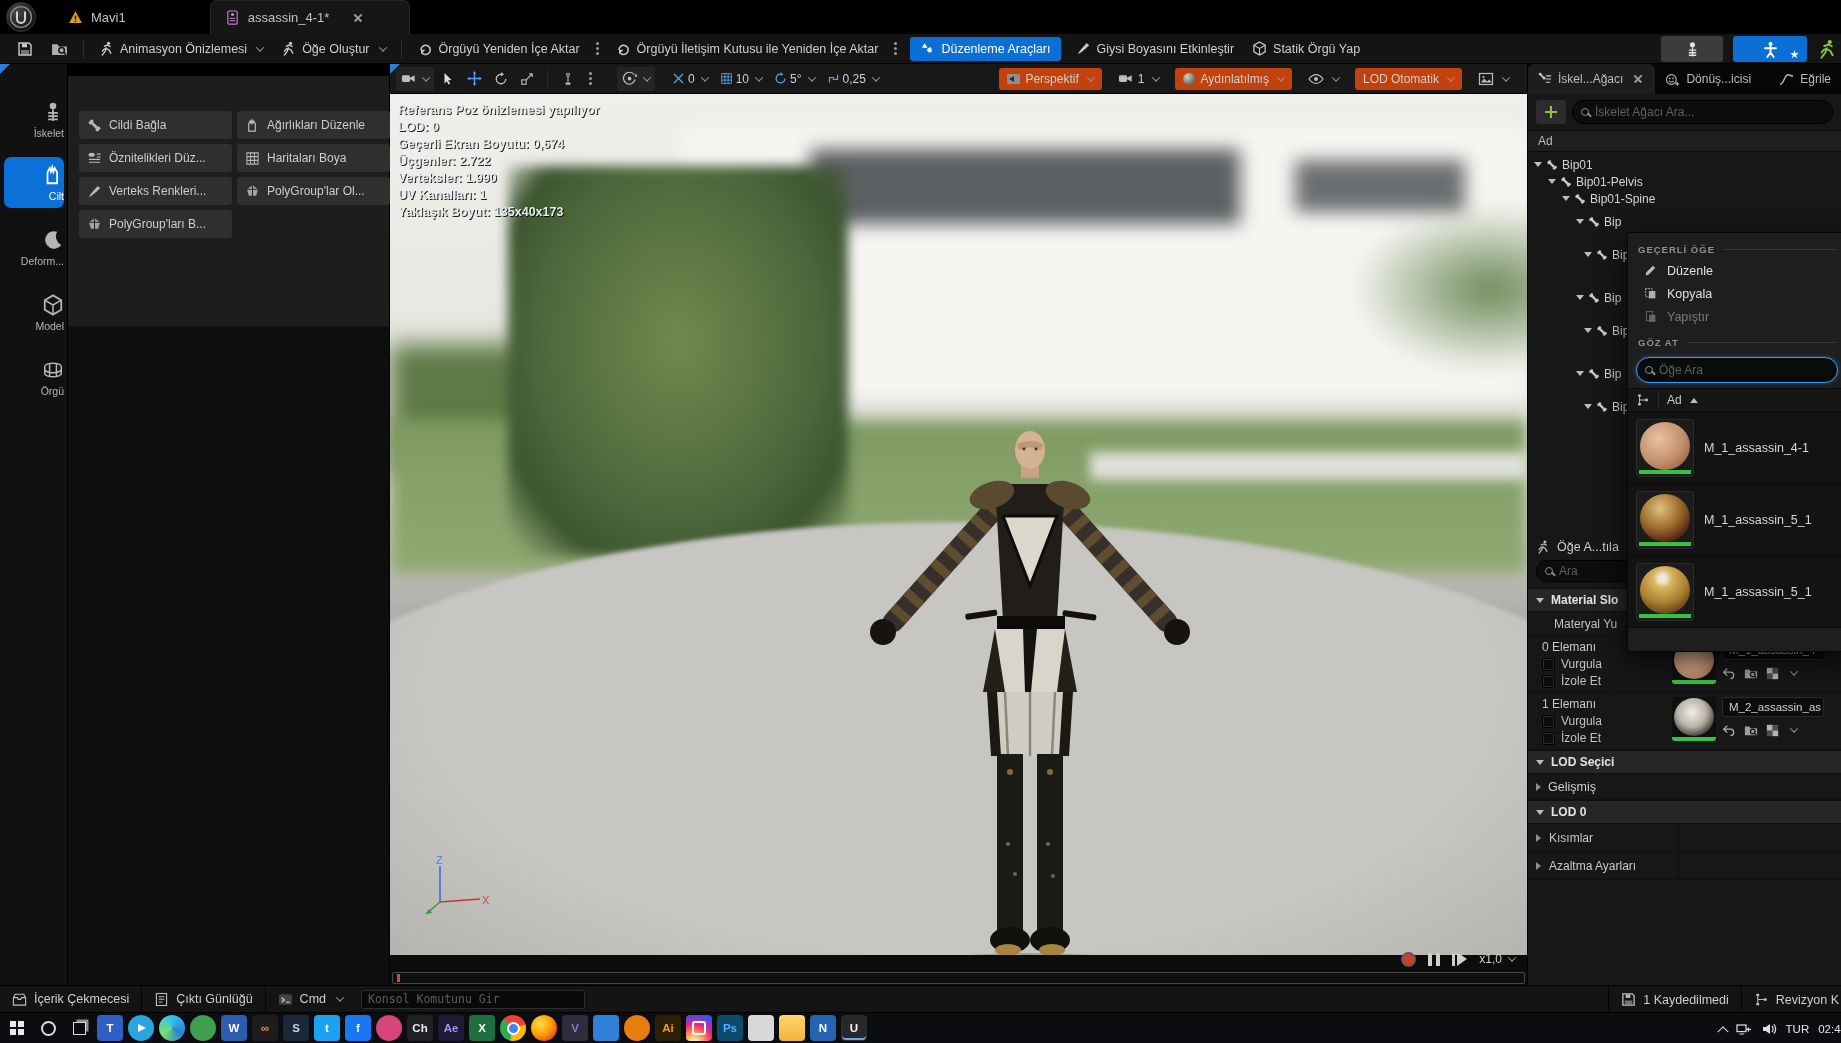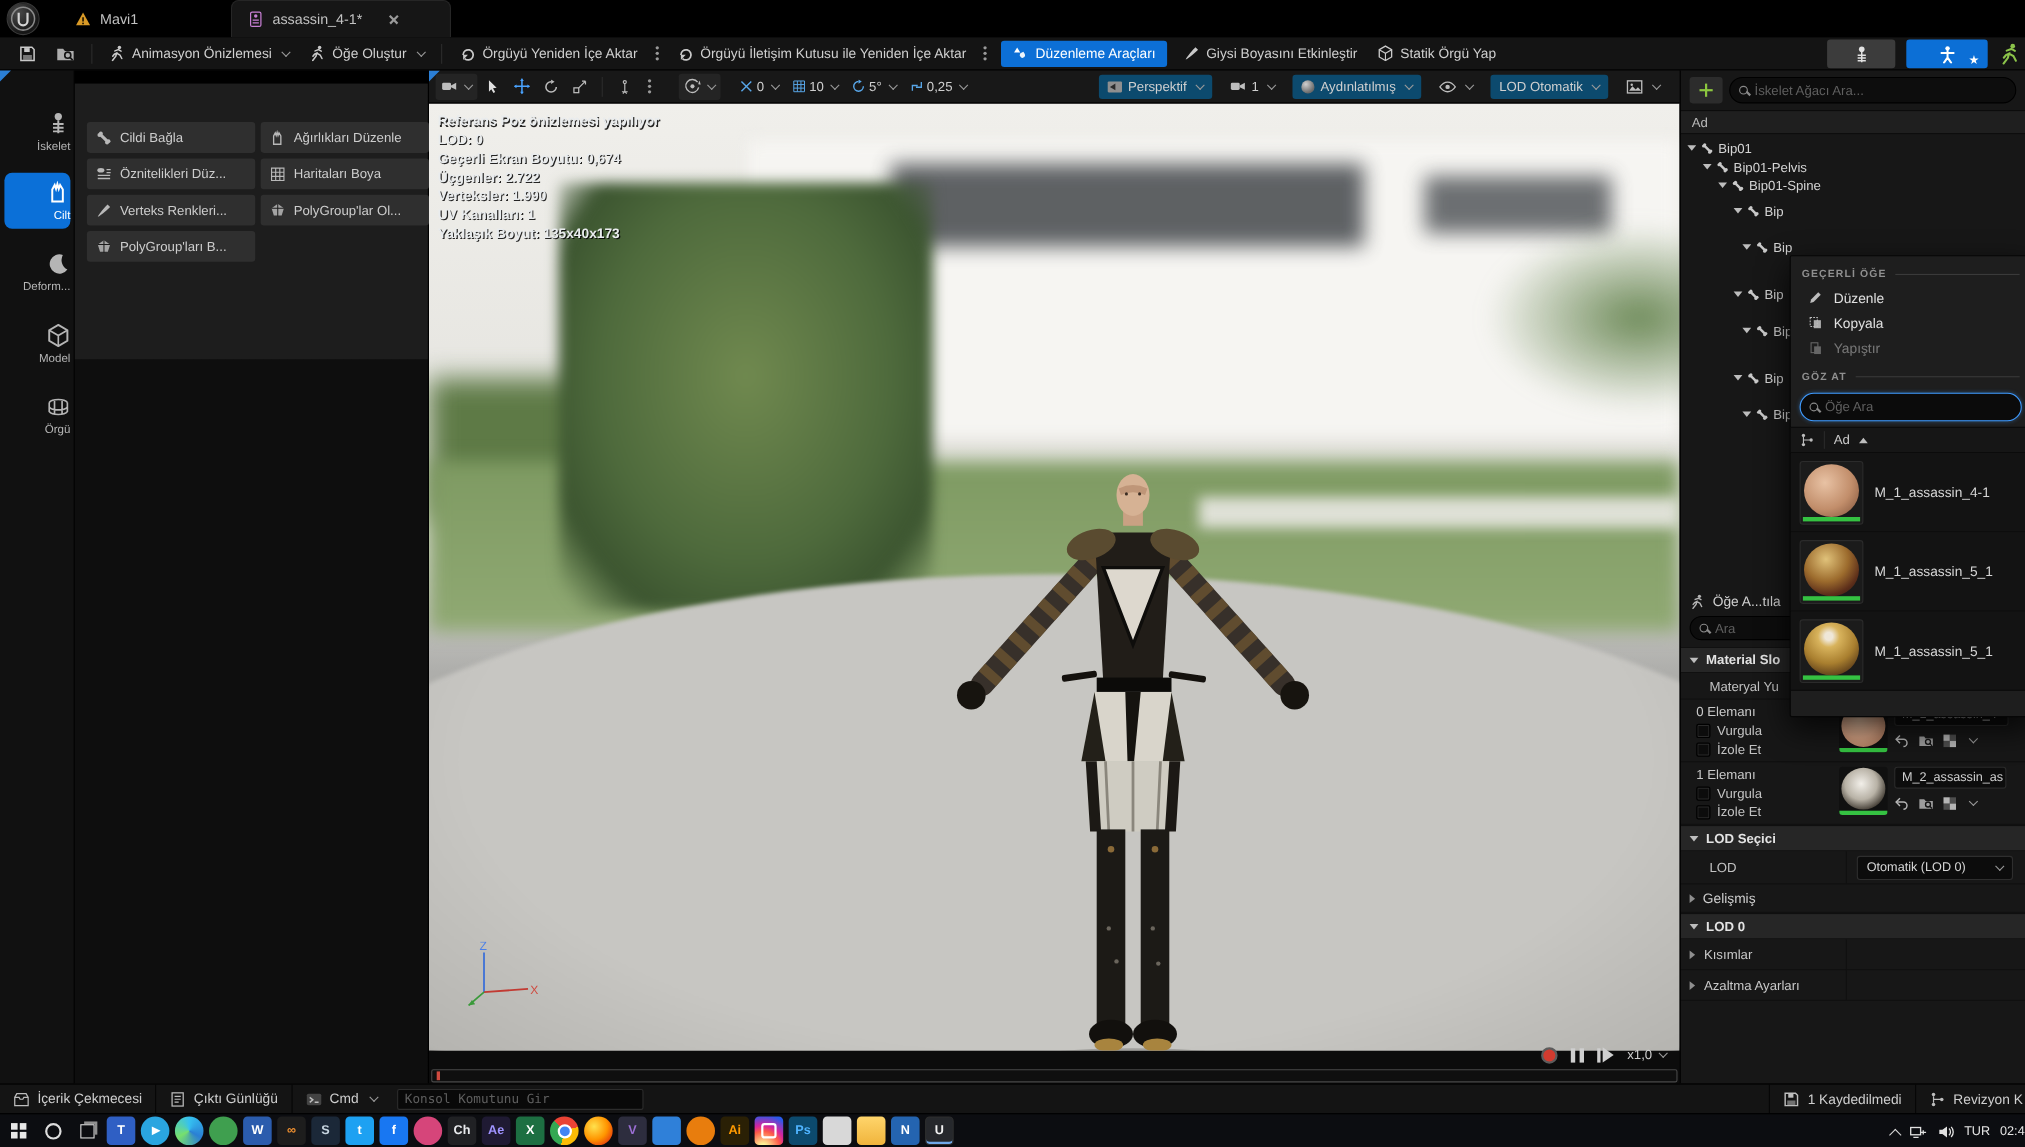--- a/index.html
+++ b/index.html
@@ -43,21 +43,21 @@
 .corner-tri{position:absolute;left:0;top:0;width:0;height:0;border-left:10px solid #2b7fd6;border-bottom:10px solid transparent}
 #toolgrid{position:absolute;left:11px;top:35px;display:grid;grid-template-columns:153px 153px;gap:5px}
 .pbtn{height:28px;background:#2f2f2f;border-radius:3px;display:flex;align-items:center;gap:7px;padding:0 8px;font-size:12px;color:#cdcdcd;overflow:hidden;white-space:nowrap}
 
 #viewport{left:390px;top:64px;width:1137px;height:921px;background:#0c0c0c;overflow:hidden}
 #vtoolbar{position:absolute;left:0;top:0;width:100%;height:30px;background:#181818;border-bottom:1px solid #000;display:flex;align-items:center;padding:0 6px;gap:2px;z-index:30}
 .vtb{height:24px;padding:0 5px;gap:3px;color:#bdbdbd;border-radius:3px;flex:none}
 .vtb.dark{background:#242424}
 .vtb .val{font-size:12px;color:#cfcfcf}
 .vright{margin-left:auto;display:flex;align-items:center;gap:8px;padding-right:4px}
-.vbtn{height:22px;background:#0c4a6e;border-radius:3px;display:flex;align-items:center;gap:5px;padding:0 8px;font-size:12px;color:#d0d0d0;flex:none}
+.vbtn{height:22px;background:#c2410c;border-radius:3px;display:flex;align-items:center;gap:5px;padding:0 8px;font-size:12px;color:#d0d0d0;flex:none}
 .mon{width:13px;height:10px;background:#8f8f8f;border-radius:1px;position:relative;flex:none}
 .mon::after{content:'';position:absolute;left:2px;top:2px;border-top:3px solid transparent;border-bottom:3px solid transparent;border-right:5px solid #2b2b2b}
 .litball{width:12px;height:12px;border-radius:50%;background:radial-gradient(circle at 35% 30%,#cfcfcf,#6a6a6a 70%);flex:none}
 #scene{position:absolute;left:0;top:30px;width:1137px;height:861px;background:linear-gradient(#f0efeb 0,#e2e1dc 45%,#aeaeab 60%,#b2b1ae 100%);overflow:hidden}
 .layer{position:absolute}
 #stats{position:absolute;left:8px;top:38px;z-index:20;font-size:12.5px;font-weight:bold;color:#e9ecee;text-shadow:1px 1px 0 rgba(0,0,0,.85);line-height:17px}
 #gizmo{position:absolute;left:28px;top:792px;z-index:20}
 #playback{position:absolute;right:12px;top:884px;height:22px;display:flex;align-items:center;gap:12px;z-index:20}
 .rec{width:15px;height:15px;border-radius:50%;background:#d23b2f;border:2px solid #5c5c5c}
 .pause{width:12px;height:13px;border-left:4px solid #cfcfcf;border-right:4px solid #cfcfcf}
@@ -708,20 +708,41 @@
         <span style="font-size:12px;color:#cfcfcf">x1,0</span>
         <span class="chev"></span>
       </div>
   </div>
   <div id="timeline">
       <div id="playhead"></div>
     </div>
 </div>
 
 <div id="rightpanel" class="abs">
+  <div id="rtabs">
+    <div class="rtab active">
+      <svg class="i" width="14" height="14" style="color:#c9c9c9">
+          <use href="#i-pin"></use>
+        </svg>
+      <span>İskel...Ağacı</span>
+      <span class="closex" style="margin-left:2px"></span>
+    </div>
+    <div class="rtab">
+      <svg class="i" width="15" height="15" style="color:#b5b5b5">
+          <use href="#i-smile"></use>
+        </svg>
+      <span>Dönüş...icisi</span>
+    </div>
+    <div class="rtab" style="margin-left:auto">
+      <svg class="i" width="15" height="15" style="color:#b5b5b5">
+          <use href="#i-curve"></use>
+        </svg>
+      <span>Eğrile</span>
+    </div>
+  </div>
   <div id="raddrow">
     <div class="plusbtn"></div>
     <div class="searchbox">
       <span class="mag"></span>
       <input readonly="" placeholder="İskelet Ağacı Ara..." style="">
     </div>
   </div>
   <div id="adheader">
       <span>Ad</span>
     </div>
@@ -881,27 +902,20 @@
               </svg>
               <span class="chev"></span>
           </div>
         </div>
       </div>
     </div>
     <div class="sect">
         <span class="tri-d"></span>
         <span>LOD Seçici</span>
       </div>
-    <div class="prow" style="height:30px">
-      <span class="lab">LOD</span>
-      <div class="ddrop" style="width:142px;margin-left:10px">
-          <span>Otomatik (LOD 0)</span>
-          <span class="chev" style="margin-left:auto"></span>
-        </div>
-    </div>
     <div class="dhead" style="height:26px;border-bottom:1px solid #101010">
         <span class="tri-r"></span>
         <span>Gelişmiş</span>
       </div>
     <div class="sect">
         <span class="tri-d"></span>
         <span>LOD 0</span>
       </div>
     <div class="prow" style="height:28px">
         <span class="tri-r" style="margin-left:8px"></span>

